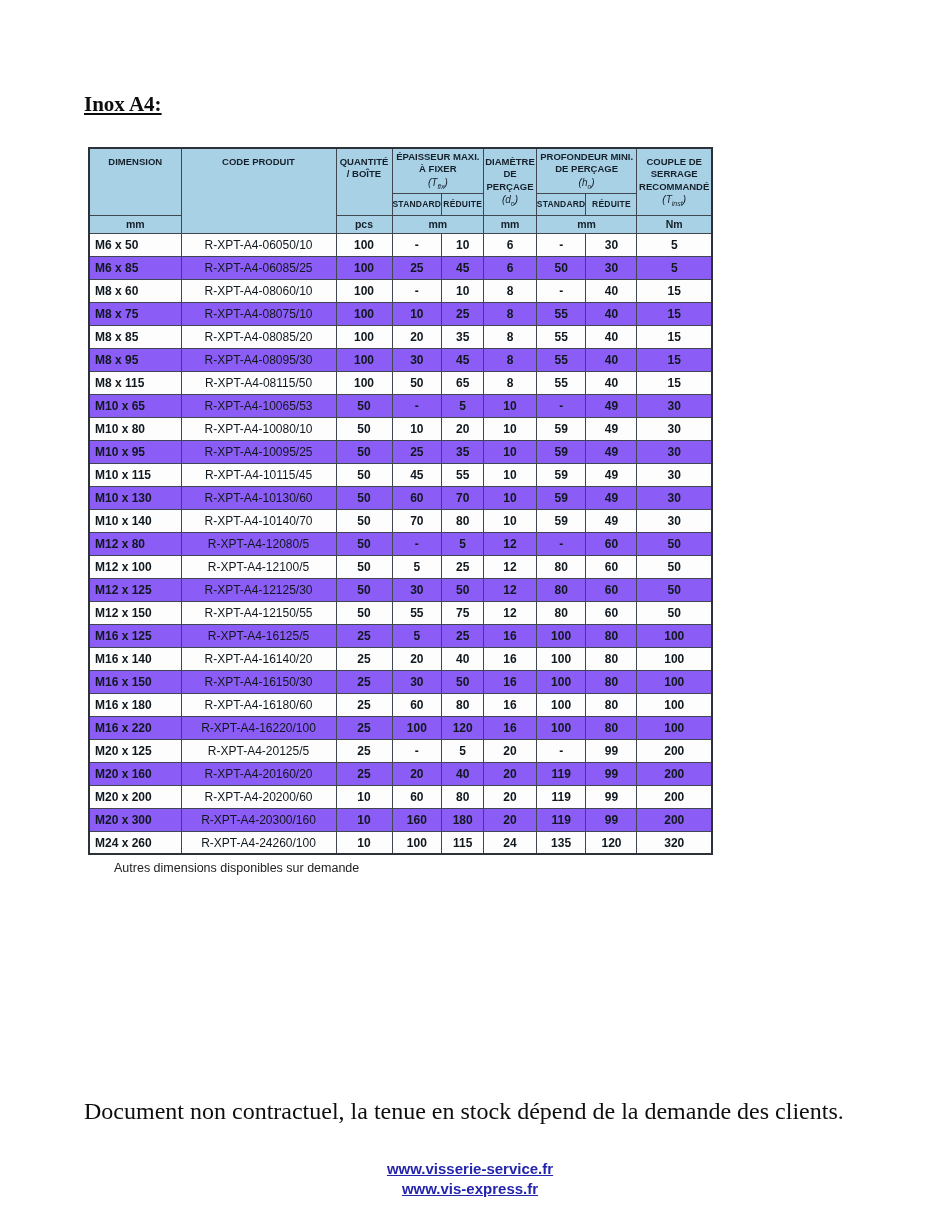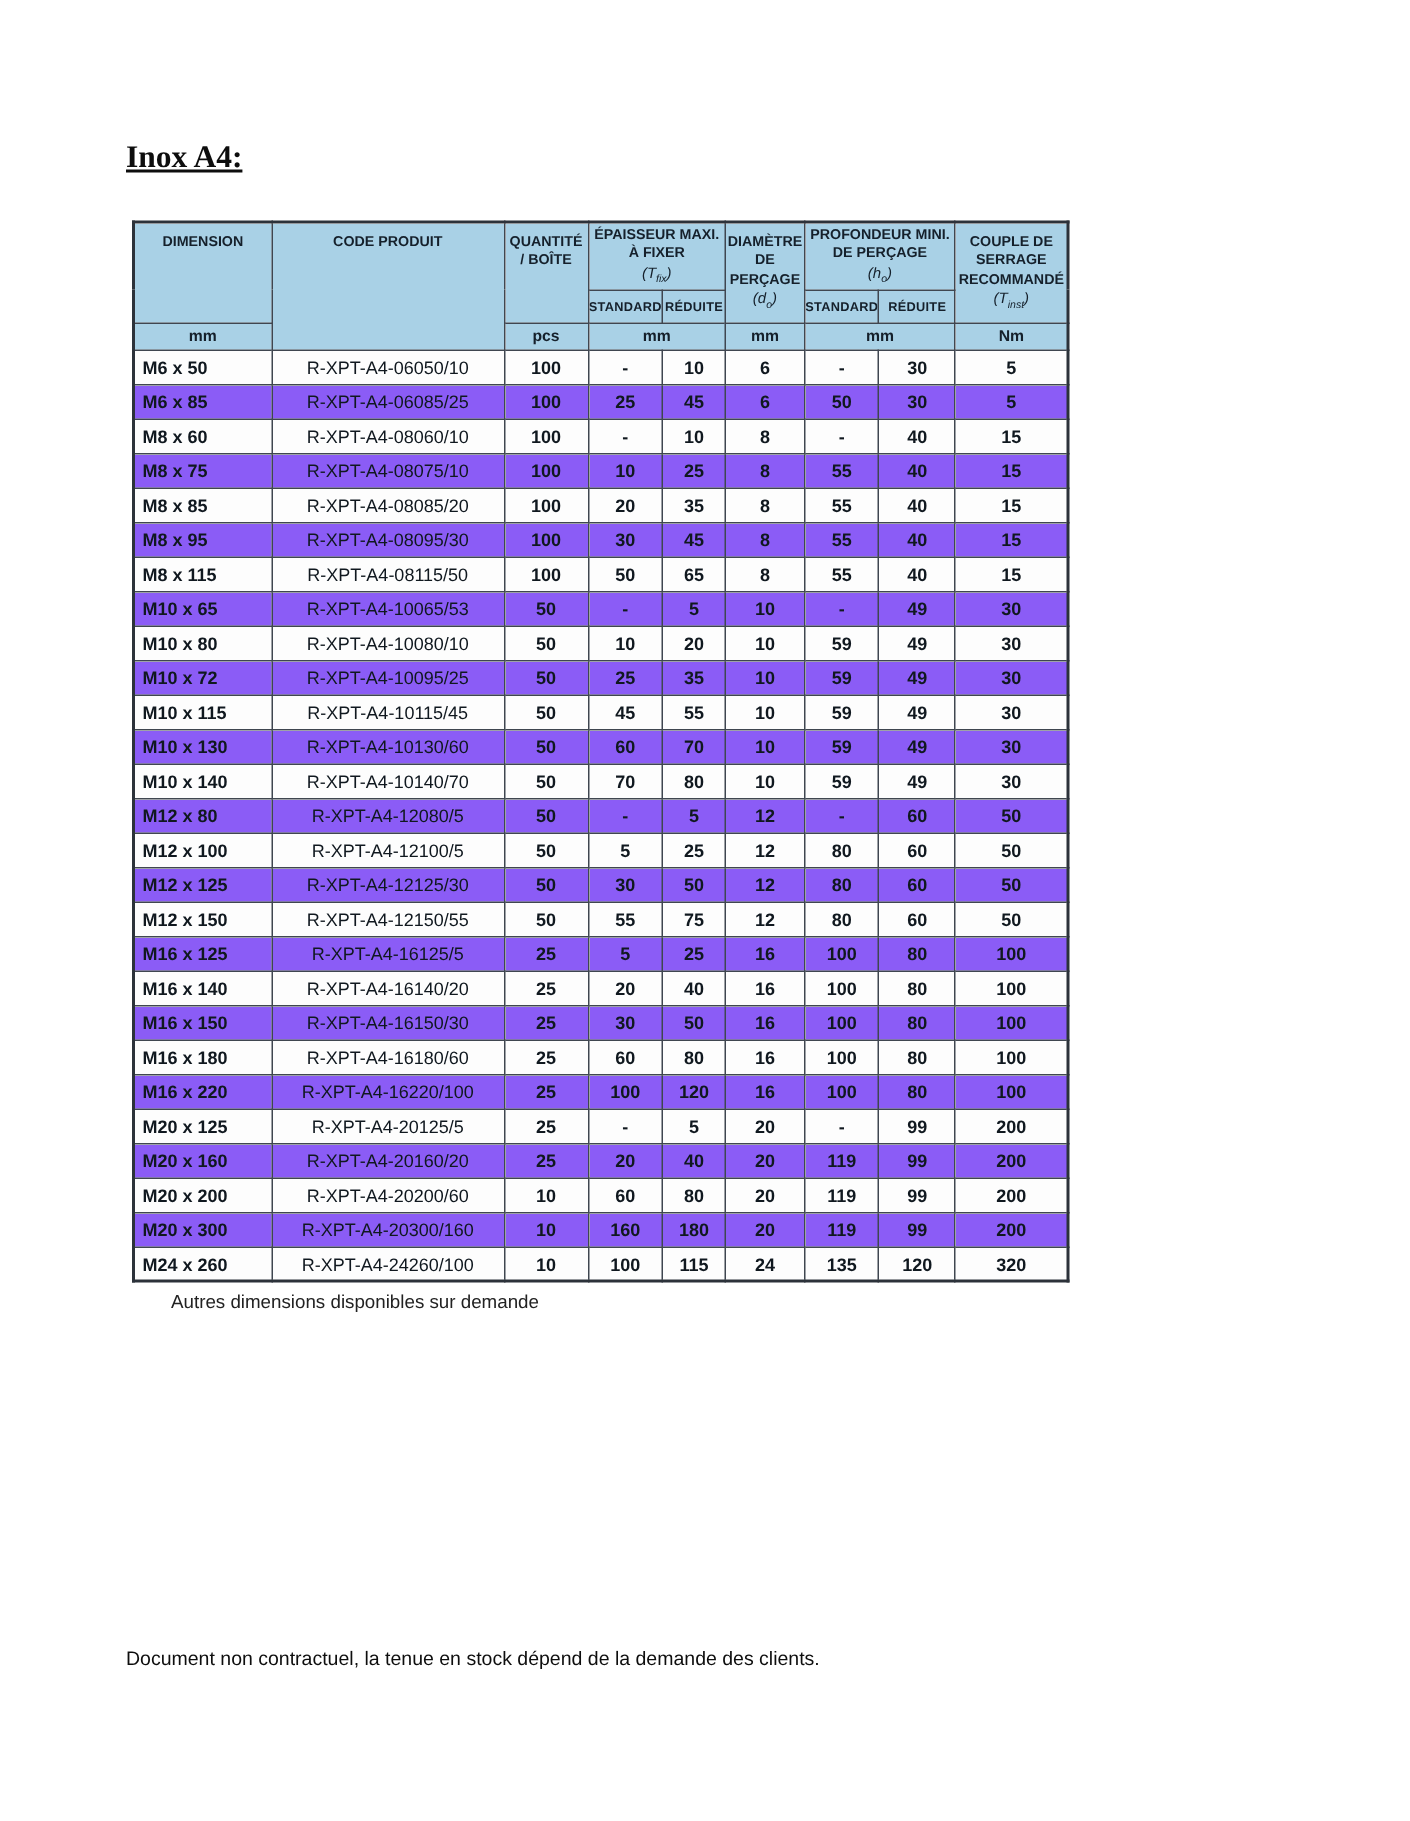--- a/index.html
+++ b/index.html
@@ -31,21 +31,21 @@
   .sym sub { font-size:7px; }
   tbody tr { height:23px; background:#fdfdfd; }
   tbody tr.alt { background:#8b5cf6; }
   tbody td { font-size:12px; text-align:center; padding:0 2px; color:#10181f; }
   td.c-dim { text-align:left; padding-left:5px; font-weight:bold; }
   td.c-code { font-weight:normal; }
   td.c-num { font-weight:bold; }
   .table-note { position:absolute; top:861px; left:114px; font-size:12.5px; color:#222; }
   .disclaimer {
     position:absolute; top:1098px; left:84px;
-    font-family:Liberation Sans, sans-serif; font-size:13px; color:#0e0e0e;
+    font-family:Liberation Serif, serif; font-size:24px; color:#0e0e0e;
   }
   .links { position:absolute; top:1159px; left:0; right:0; text-align:center; line-height:1.35; }
   .links a { display:block; font-size:15px; font-weight:bold; color:#2424ad; text-decoration:underline; cursor:pointer; }
 </style>
 </head>
 <body>
 
 <div class="doc">
 
 
@@ -195,21 +195,21 @@
       <td class="c-code">R-XPT-A4-10080/10</td>
       <td class="c-num">50</td>
       <td class="c-num">10</td>
       <td class="c-num">20</td>
       <td class="c-num">10</td>
       <td class="c-num">59</td>
       <td class="c-num">49</td>
       <td class="c-num">30</td>
     </tr>
           <tr class="alt">
-      <td class="c-dim">M10 x 72</td>
+      <td class="c-dim">M10 x 95</td>
       <td class="c-code">R-XPT-A4-10095/25</td>
       <td class="c-num">50</td>
       <td class="c-num">25</td>
       <td class="c-num">35</td>
       <td class="c-num">10</td>
       <td class="c-num">59</td>
       <td class="c-num">49</td>
       <td class="c-num">30</td>
     </tr>
           <tr>
@@ -400,14 +400,18 @@
       <td class="c-num">320</td>
     </tr>
         </tbody>
     </table>
   </div>
 
   <div class="table-note">Autres dimensions disponibles sur demande</div>
 
   <div class="disclaimer">Document non contractuel, la tenue en stock dépend de la demande des clients.</div>
 
+  <div class="links">
+    <a>www.visserie-service.fr</a>
+    <a>www.vis-express.fr</a>
+  </div>
 
 </div>
 
 </body></html>

